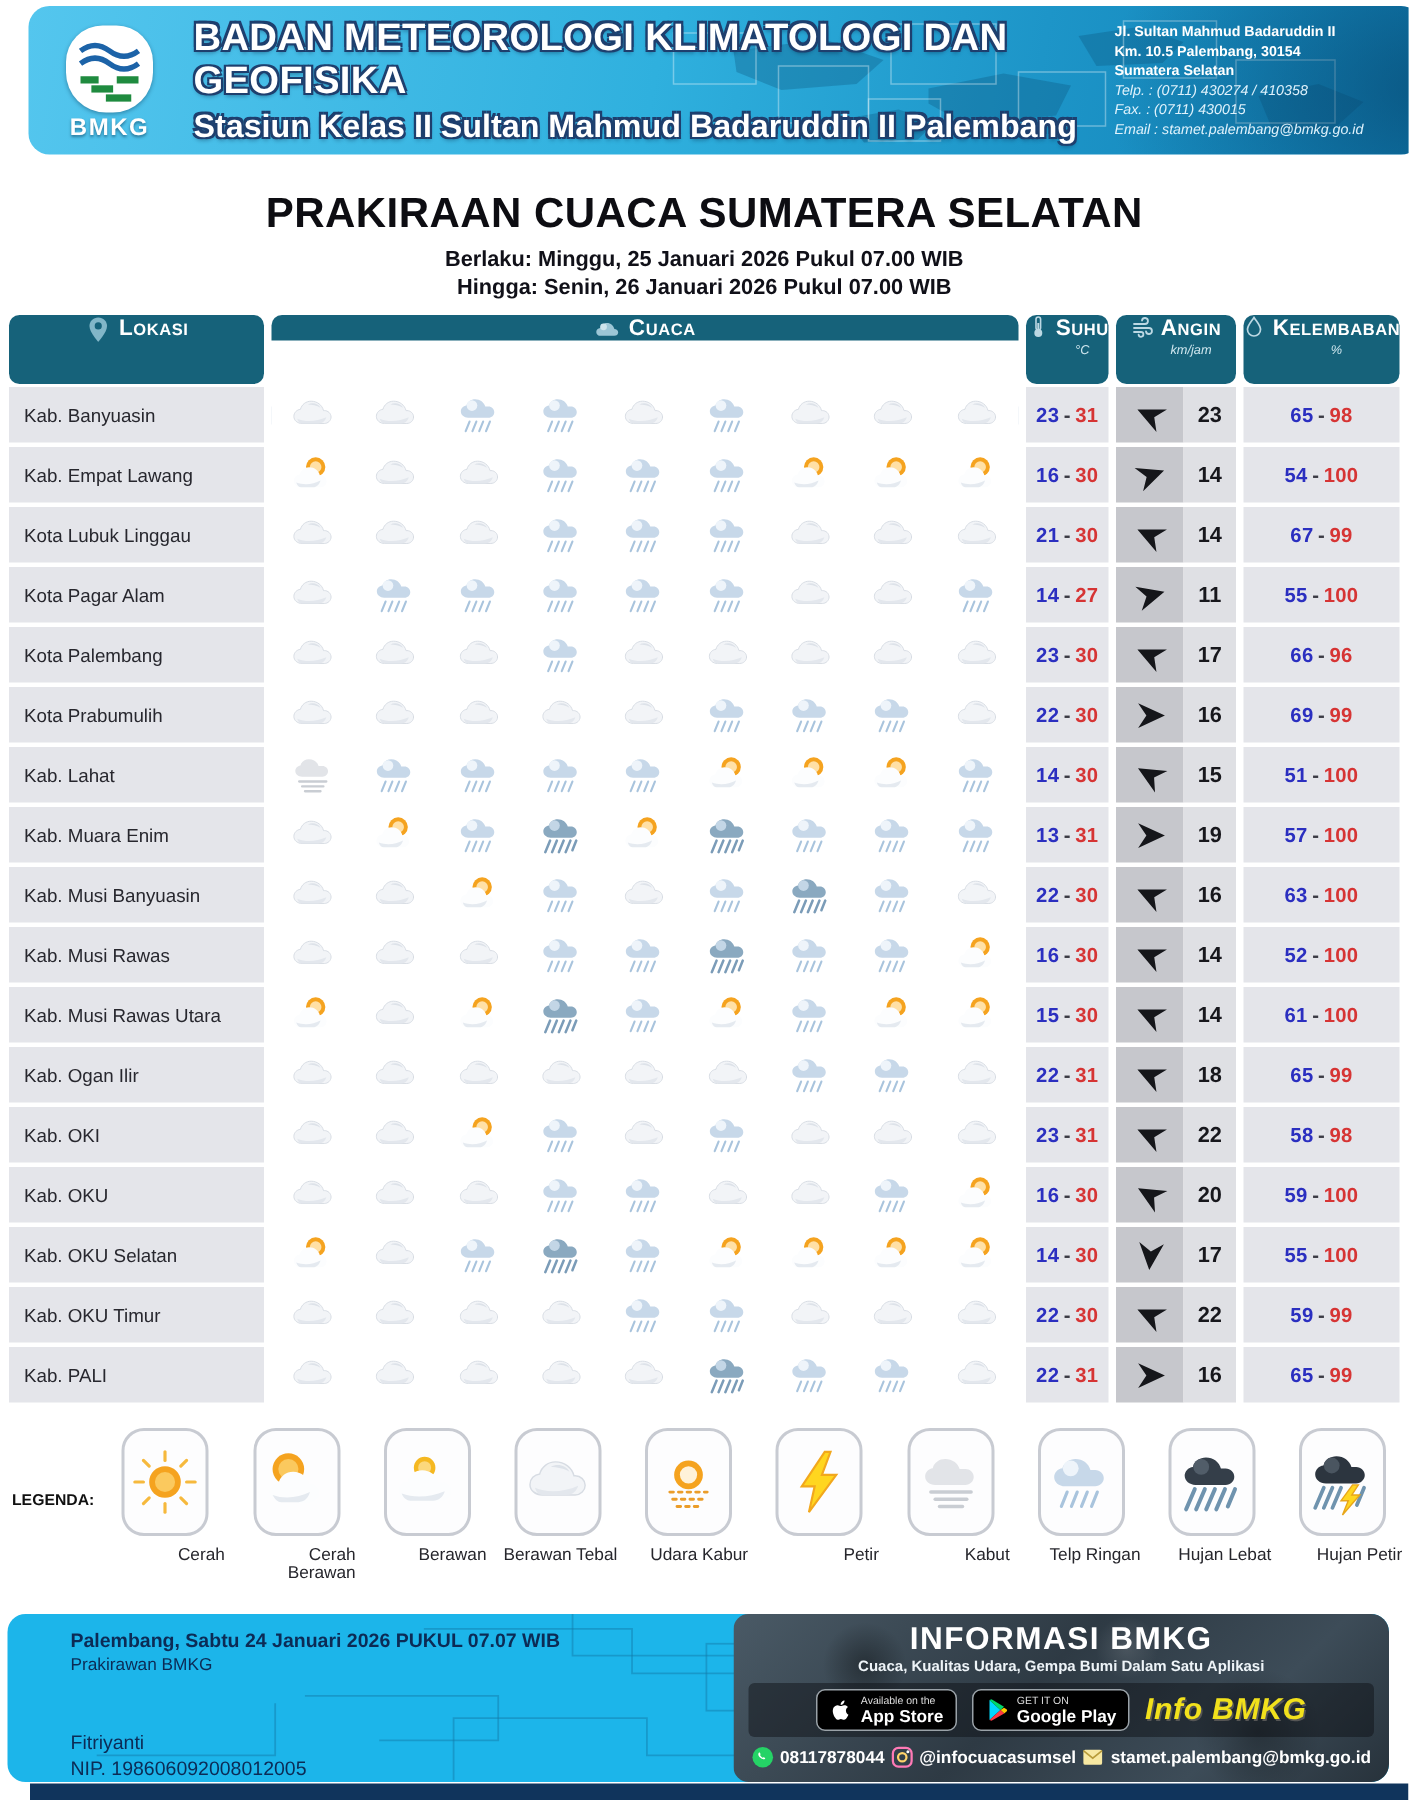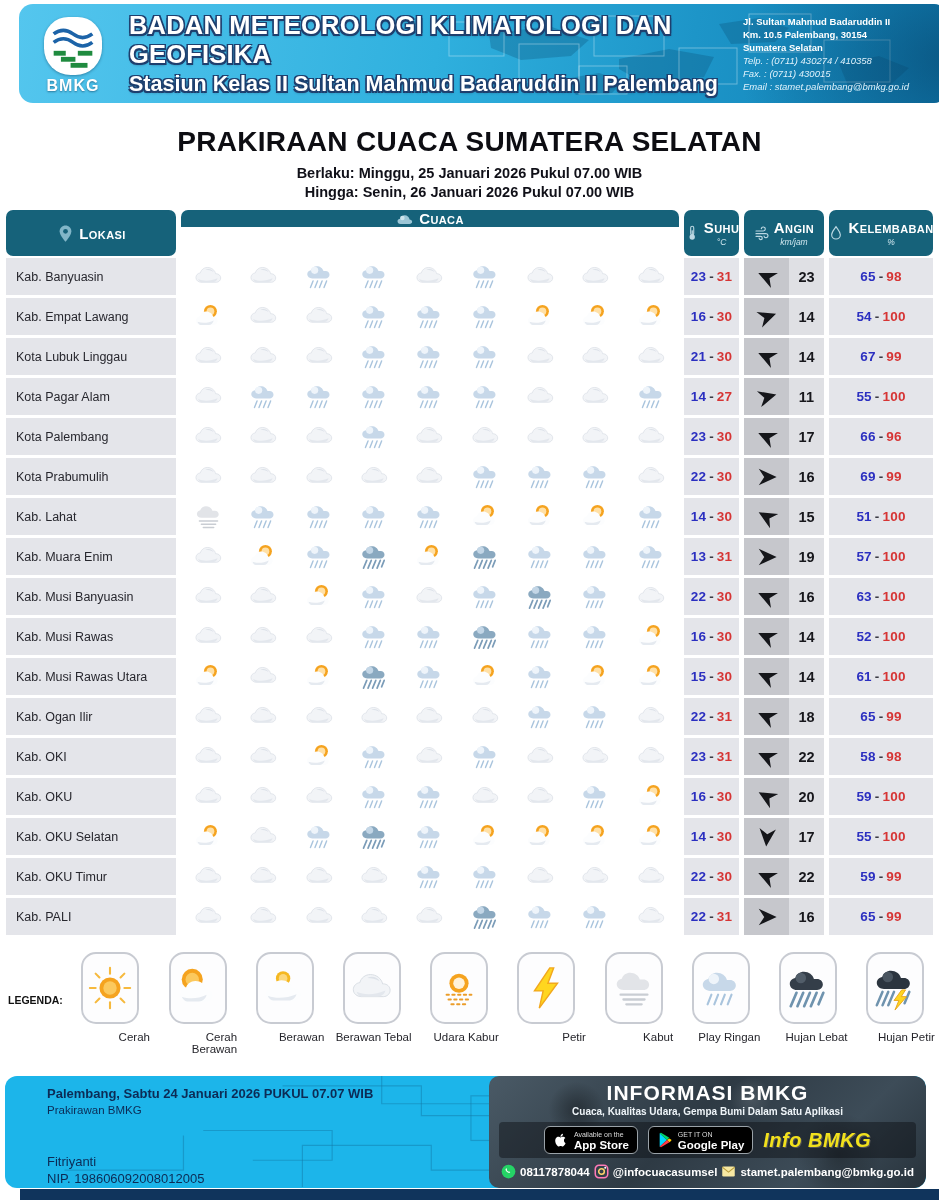--- a/index.html
+++ b/index.html
@@ -35,21 +35,21 @@
   .banner-contact .addr { color:#fff; font-weight: bold; }
   .banner-contact .tel  { color:#dff2fc; font-style: italic; }
   
   .heading { position: absolute; top: 126px; left: 0; width: 100%; text-align: center; }
   .heading h1 { font-size: 28px; font-weight: bold; color: #0d0d12; letter-spacing: .3px; }
   .heading .sub { font-size: 14.5px; font-weight: bold; color: #101018; margin-top: 7px; }
   .heading .sub + .sub { margin-top: 3px; }
   
   .tbl { position: absolute; top: 210px; left: 6px; width: 927px; }
   .hdr-row, .t-row { display: grid; grid-template-columns: 170px 1fr 55px 80px 104px; column-gap: 5px; }
-  .hdr-box { background: #16627a; border-radius: 7px; color: #fff; display: flex; align-items: center; justify-content: center; height: 46px; }
+  .hdr-box { background: #16627a; border-radius: 7px; color: #fff; display: flex; align-items: flex-start; justify-content: center; height: 46px; }
   .hdr-label { display:inline-block; text-transform: uppercase; font-weight: bold; font-size: 11px; letter-spacing: .4px; }
   .hdr-label::first-letter { font-size: 15px; }
   .hdr-sub { font-size: 8.5px; font-style: italic; color: #cfe6ee; text-align: center; margin-top: 1px; }
   .hdr-stack { display: flex; flex-direction: column; align-items: center; }
   .hdr-box svg { width: 16px; height: 16px; margin-right: 4px; flex: 0 0 auto; }
   .cuaca-col { display: flex; flex-direction: column; height: 46px; gap: 44px; }
   .cuaca-bar { background:#16627a; border-radius: 7px 7px 0 0; height: 25px; display:flex; align-items:center; justify-content:center; color:#fff; }
   .cuaca-bar svg { width: 18px; height: 14px; margin-right: 5px; }
   .times { background:#d4ddec; height: 21px; display:grid; grid-template-columns: repeat(9,1fr); align-items:center; }
   .times span { text-align:center; font-size: 11px; font-weight:bold; color:#3f4450; }
@@ -2113,21 +2113,21 @@
             <path d="M33.5 27H12.5c-4.2 0-7.5-2.8-7.5-6.3 0-3.2 2.5-5.8 5.7-6.2C11.8 10.6 15.5 8 19.8 8c5 0 9.3 3.2 10.4 7.6h3.3c3.4 0 6 2.6 6 5.7S36.9 27 33.5 27z" fill="#c7d8e9"></path>
             <circle cx="16.5" cy="14.5" r="5.5" fill="#eef4fa"></circle>
             <g stroke="#a9c4dd" stroke-width="2.2" stroke-linecap="round">
               <line x1="14" y1="31" x2="10" y2="41"></line>
               <line x1="21" y1="31" x2="17" y2="41"></line>
               <line x1="28" y1="31" x2="24" y2="41"></line>
               <line x1="35" y1="31" x2="31" y2="41"></line>
             </g>
           </svg>
         </div>
-        <div class="legend-name">Play Ringan</div>
+        <div class="legend-name">Telp Ringan</div>
       </div>
       <div class="legend-item">
         <div class="legend-box">
           <svg viewBox="0 0 48 48">
             <path d="M33.5 26H12.5c-4.2 0-7.5-2.8-7.5-6.3 0-3.2 2.5-5.8 5.7-6.2C11.8 9.6 15.5 7 19.8 7c5 0 9.3 3.2 10.4 7.6h3.3c3.4 0 6 2.6 6 5.7S36.9 26 33.5 26z" fill="#343e49"></path>
             <circle cx="16.5" cy="13.5" r="5.5" fill="#515d69"></circle>
             <g stroke="#6f93ae" stroke-width="2.8" stroke-linecap="round">
               <line x1="12" y1="29" x2="6" y2="43"></line>
               <line x1="19" y1="29" x2="13" y2="43"></line>
               <line x1="26" y1="29" x2="20" y2="43"></line>

